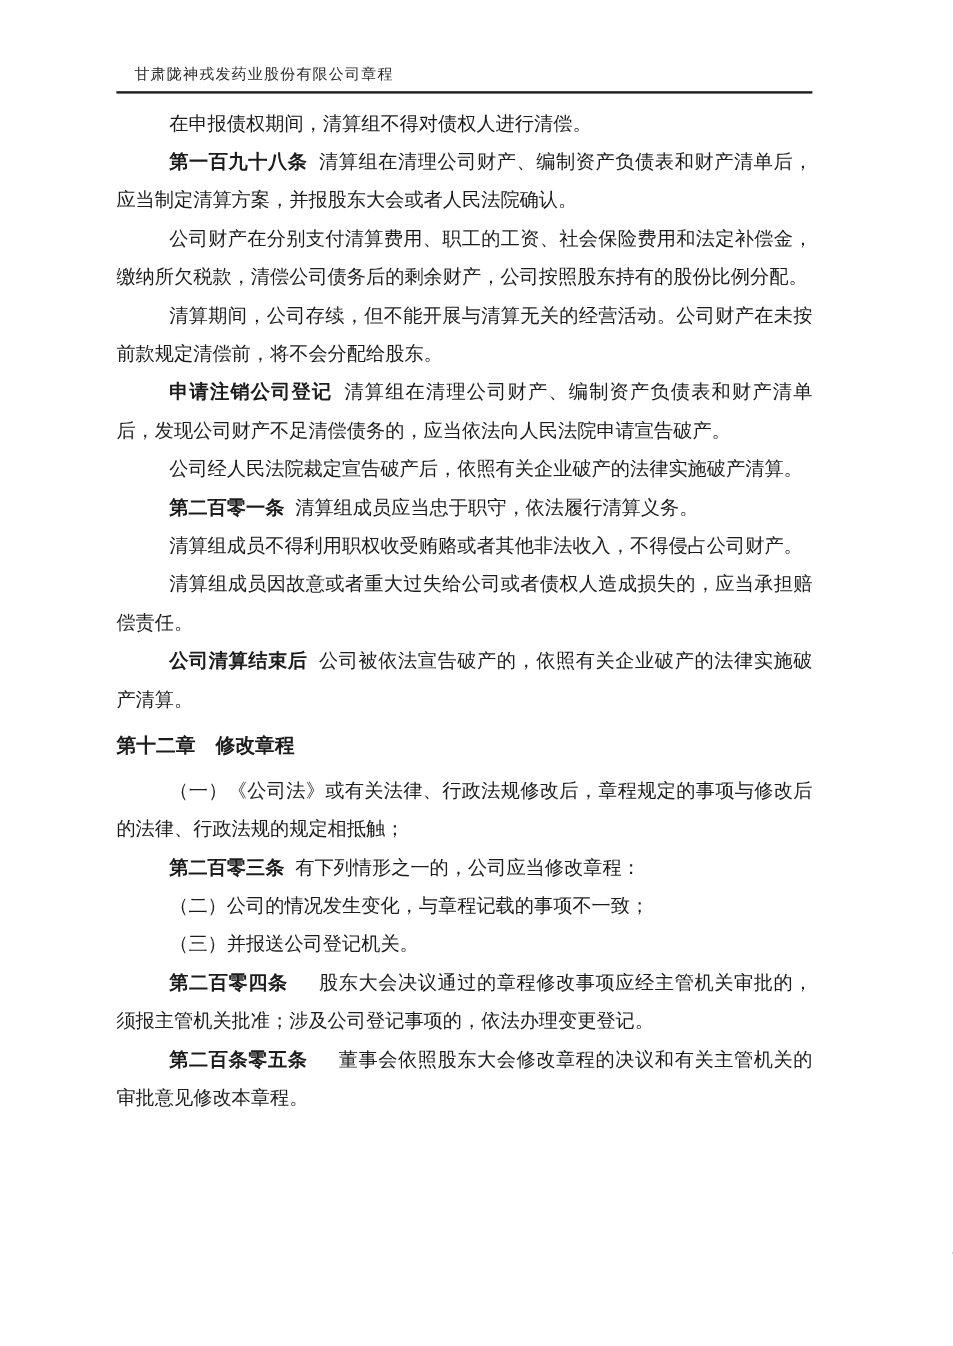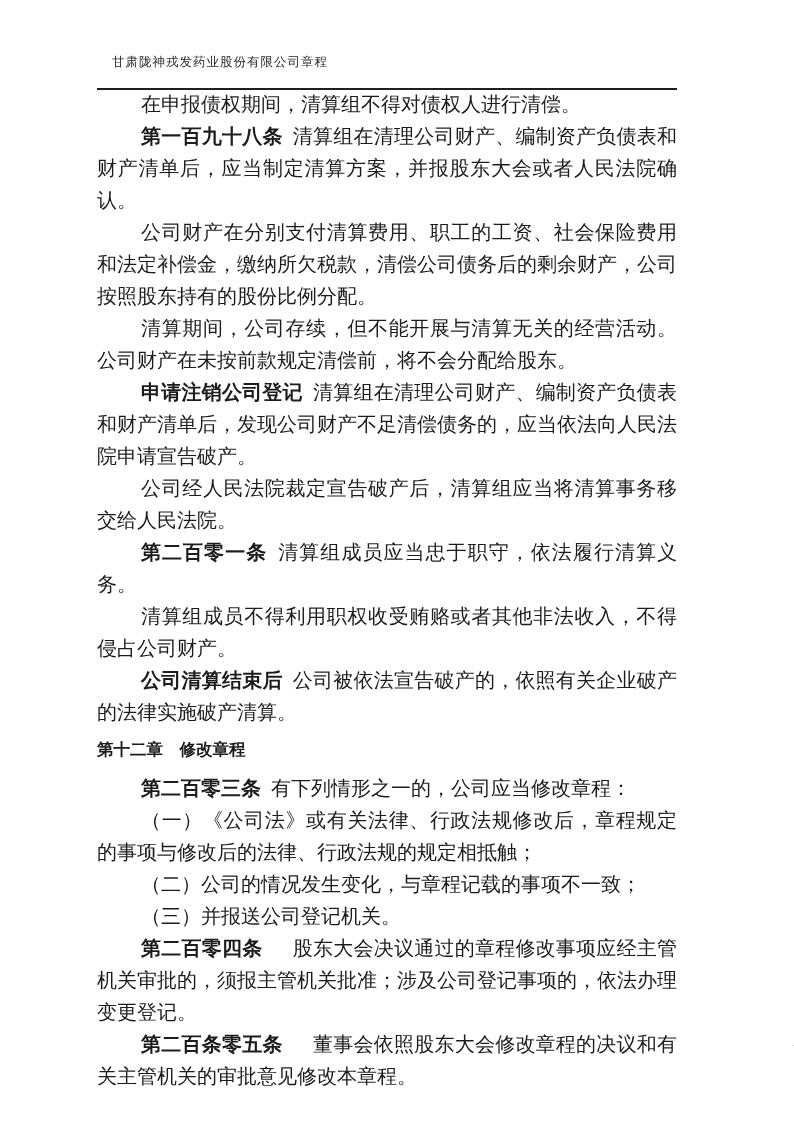--- a/index.html
+++ b/index.html
@@ -15,38 +15,38 @@
     overflow: hidden;
     font-family: "Liberation Serif", "DejaVu Serif", serif;
     color: #1c1c1c;
   }
   .page-header {
     position: absolute;
     top: 54px;
     left: 97px;
     width: 580px;
     border-bottom: 2px solid #1f1f1f;
-    padding-bottom: 17px;
+    padding-bottom: 5px;
   }
   .header-title {
     display: block;
     padding-left: 15px;
     font-size: 12.5px;
     letter-spacing: 1px;
     color: #2a2a2a;
   }
   .document-body {
     position: absolute;
     top: 88px;
     left: 97px;
     width: 580px;
   }
   .body-para {
     margin: 0;
-    font-size: 20px;
+    font-size: 16px;
     line-height: 32px;
     text-align: justify;
     text-indent: 44px;
     word-break: break-all;
   }
   .article-num {
     font-weight: bold;
     margin-right: 5px;
     margin-top: 48px;
   }
@@ -80,27 +80,28 @@
   <div class="page-header">
     <span class="header-title">甘肃陇神戎发药业股份有限公司章程</span>
   </div>
 
   <main class="document-body">
       <p class="body-para">在申报债权期间，清算组不得对债权人进行清偿。</p>
       <p class="body-para"><span class="article-num">第一百九十八条</span> 清算组在清理公司财产、编制资产负债表和财产清单后，应当制定清算方案，并报股东大会或者人民法院确认。</p>
       <p class="body-para">公司财产在分别支付清算费用、职工的工资、社会保险费用和法定补偿金，缴纳所欠税款，清偿公司债务后的剩余财产，公司按照股东持有的股份比例分配。</p>
       <p class="body-para">清算期间，公司存续，但不能开展与清算无关的经营活动。公司财产在未按前款规定清偿前，将不会分配给股东。</p>
       <p class="body-para"><span class="article-num">申请注销公司登记</span> 清算组在清理公司财产、编制资产负债表和财产清单后，发现公司财产不足清偿债务的，应当依法向人民法院申请宣告破产。</p>
-      <p class="body-para">公司经人民法院裁定宣告破产后，清算组应当将清算事务移交给人民法院。</p>
+      <p class="body-para">公司经人民法院裁定宣告破产后，依照有关企业破产的法律实施破产清算。</p>
       <p class="body-para"><span class="article-num">第二百零一条</span> 清算组成员应当忠于职守，依法履行清算义务。</p>
       <p class="body-para">清算组成员不得利用职权收受贿赂或者其他非法收入，不得侵占公司财产。</p>
+      <p class="body-para">清算组成员因故意或者重大过失给公司或者债权人造成损失的，应当承担赔偿责任。</p>
       <p class="body-para"><span class="article-num">公司清算结束后</span> 公司被依法宣告破产的，依照有关企业破产的法律实施破产清算。</p>
       <p class="chapter-heading"><span class="article-num">第十二章　修改章程</span></p>
+      <p class="body-para">（一）《公司法》或有关法律、行政法规修改后，章程规定的事项与修改后的法律、行政法规的规定相抵触；</p>
       <p class="body-para"><span class="article-num">第二百零三条</span> 有下列情形之一的，公司应当修改章程：</p>
-      <p class="body-para">（一）《公司法》或有关法律、行政法规修改后，章程规定的事项与修改后的法律、行政法规的规定相抵触；</p>
       <p class="body-para">（二）公司的情况发生变化，与章程记载的事项不一致；</p>
       <p class="body-para">（三）并报送公司登记机关。</p>
       <p class="body-para"><span class="article-num">第二百零四条</span> 　股东大会决议通过的章程修改事项应经主管机关审批的，须报主管机关批准；涉及公司登记事项的，依法办理变更登记。</p>
       <p class="body-para"><span class="article-num">第二百条零五条</span> 　董事会依照股东大会修改章程的决议和有关主管机关的审批意见修改本章程。</p>
     </main>
 
   <div class="page-footer">
     <span class="page-number">44</span>
   </div>
 

